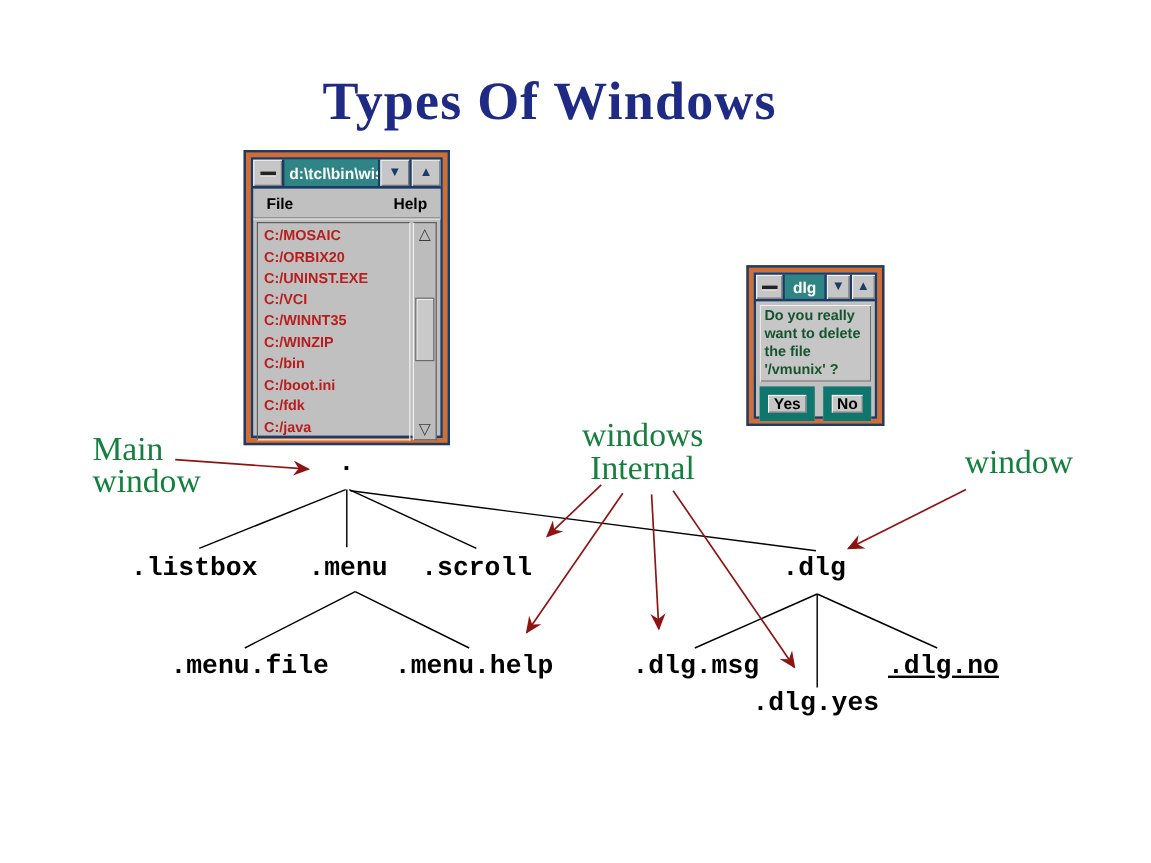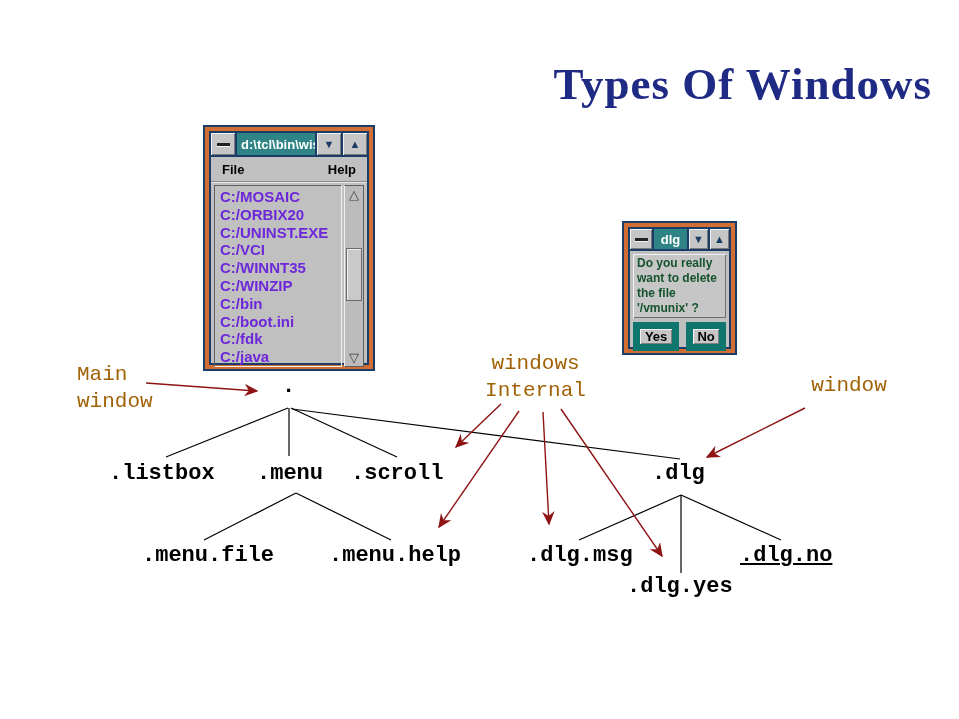--- a/index.html
+++ b/index.html
@@ -1,22 +1,22 @@
 <!DOCTYPE html>
 <html><head>
 <meta charset="utf-8">
 <style>
   * { margin:0; padding:0; box-sizing:border-box; }
   html,body { width:959px; height:719px; background:#ffffff; overflow:hidden; position:relative;
               font-family:"Liberation Sans", sans-serif; }
 
   
-  .slide-title { position:absolute; left:0; top:58px; width:916px; text-align:right;
+  .slide-title { position:absolute; left:0; top:58px; width:916px; text-align:center;
                  font-family:"Liberation Serif", serif; font-weight:bold; font-size:45px;
-                 color:#1f2a85; letter-spacing:1px;margin-left:16px; }
+                 color:#1f2a85; letter-spacing:1px; }
 
   
   .retro-window { position:absolute; border:2px solid #1b3c66; background:#d26e33; padding:4px; }
   .win-inner  { border:2px solid #1b3c66; background:#c0c0c0; height:100%;
                 display:flex; flex-direction:column; }
   .titlebar   { display:flex; background:#1b3c66; gap:2px; border-bottom:2px solid #1b3c66; flex:0 0 24px; }
   .tb-btn     { width:24px; background:#c6c6c6; display:flex; align-items:center; justify-content:center;
                 color:#1b3c66; font-size:11px; font-weight:bold;
                 box-shadow:inset 1px 1px 0 #f2f2f2, inset -1px -1px 0 #7a7a7a; }
   .tb-minus   { width:13px; height:3px; background:#222; box-shadow:0 1px 0 #f5f5f5; }
@@ -25,21 +25,21 @@
   .tb-title.center { justify-content:center; }
 
   
   .menubar  { flex:0 0 25px; display:flex; align-items:center; justify-content:space-between;
               padding:0 11px; font-weight:bold; font-size:13px; color:#000;
               border-bottom:1px solid #8a8a8a; box-shadow:0 1px 0 #e8e8e8; }
   .menu-item { cursor:default; }
   .content-row { flex:1; display:flex; padding:3px; gap:2px; }
   .listbox  { flex:1; border:1px solid #5f5f5f; border-right-color:#f0f0f0; border-bottom-color:#f0f0f0;
               padding:2px 0 0 5px; overflow:hidden; }
-  .list-item { font-weight:bold; font-size:15px; line-height:17.8px; color:#6d28d9; white-space:nowrap; }
+  .list-item { font-weight:bold; font-size:12px; line-height:17.8px; color:#b91c1c; white-space:nowrap; }
   .scrollbar { flex:0 0 20px; position:relative; border:1px solid #5f5f5f;
                border-left-color:#f0f0f0; background:#bcbcbc;
                display:flex; flex-direction:column; justify-content:space-between; }
   .sb-arrow { height:16px; display:flex; align-items:center; justify-content:center;
               color:#3c3c3c; font-size:13px; line-height:13px; }
   .sb-thumb { position:absolute; left:1px; right:1px; top:62px; height:53px; background:#c9c9c9;
               border:1px solid #6a6a6a; box-shadow:inset 1px 1px 0 #f0f0f0; }
 
   
   .dlg-msg  { margin:3px; padding:2px 4px; background:#c6c6c6; font-weight:bold; font-size:12px;
@@ -49,22 +49,22 @@
   .dlg-btn  { background:#c6c6c6; border:7px solid #0f766e; font-weight:bold; font-size:13px;
               color:#000; box-shadow:inset 1px 1px 0 #f2f2f2, inset -1px -1px 0 #808080;
               display:flex; align-items:center; justify-content:center; }
   .btn-yes { flex:1.25; } .btn-no { flex:1; }
 
   
   .tree-node { position:absolute; font-family:"Liberation Mono", monospace; font-weight:bold;
                font-size:22px; color:#000; white-space:nowrap; }
 
   
-  .annot { position:absolute; font-family:Liberation Mono, monospace; font-size:21px;
-           line-height:27px; color:#a16207; }
+  .annot { position:absolute; font-family:Liberation Serif, serif; font-size:28px;
+           line-height:27px; color:#15803d; }
   .annot.center { text-align:center; }
 
   svg.overlay { position:absolute; left:0; top:0; pointer-events:none; }
 </style>
 </head>
 <body>
 
 <div class="slide-title">Types Of Windows</div>
 
 <div class="retro-window" style="left:203px; top:125px; width:172px; height:246px;">

